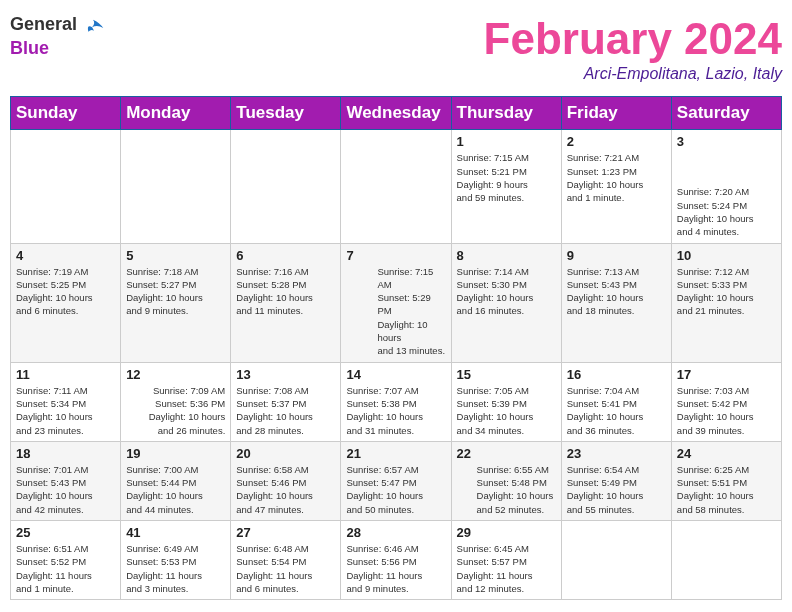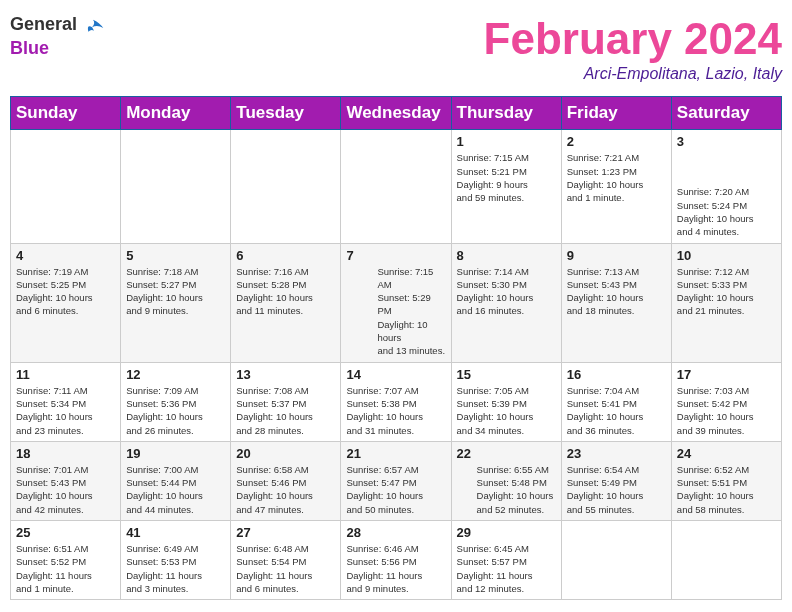--- a/index.html
+++ b/index.html
@@ -210,21 +210,21 @@
         <tr>
           <td>
             <span class="day-number">11</span>
             <div class="day-info" style="white-space: pre-line;">Sunrise: 7:11 AM
 Sunset: 5:34 PM
 Daylight: 10 hours
 and 23 minutes.</div>
           </td>
           <td>
             <span class="day-number">12</span>
-            <div class="day-info" style="white-space: pre-line;">Sunrise: 7:09 AM
+            <div class="day-info" style="white-space: pre-line; text-align: right;">Sunrise: 7:09 AM
 Sunset: 5:36 PM
 Daylight: 10 hours
 and 26 minutes.</div>
           </td>
           <td>
             <span class="day-number">13</span>
             <div class="day-info" style="white-space: pre-line;">Sunrise: 7:08 AM
 Sunset: 5:37 PM
 Daylight: 10 hours
 and 28 minutes.</div>
@@ -296,21 +296,21 @@
           </td>
           <td>
             <span class="day-number">23</span>
             <div class="day-info" style="white-space: pre-line;">Sunrise: 6:54 AM
 Sunset: 5:49 PM
 Daylight: 10 hours
 and 55 minutes.</div>
           </td>
           <td>
             <span class="day-number">24</span>
-            <div class="day-info" style="white-space: pre-line;">Sunrise: 6:52 AM
+            <div class="day-info" style="white-space: pre-line;">Sunrise: 6:25 AM
 Sunset: 5:51 PM
 Daylight: 10 hours
 and 58 minutes.</div>
           </td>
         </tr>
         <tr>
           <td>
             <span class="day-number">25</span>
             <div class="day-info" style="white-space: pre-line;">Sunrise: 6:51 AM
 Sunset: 5:52 PM

